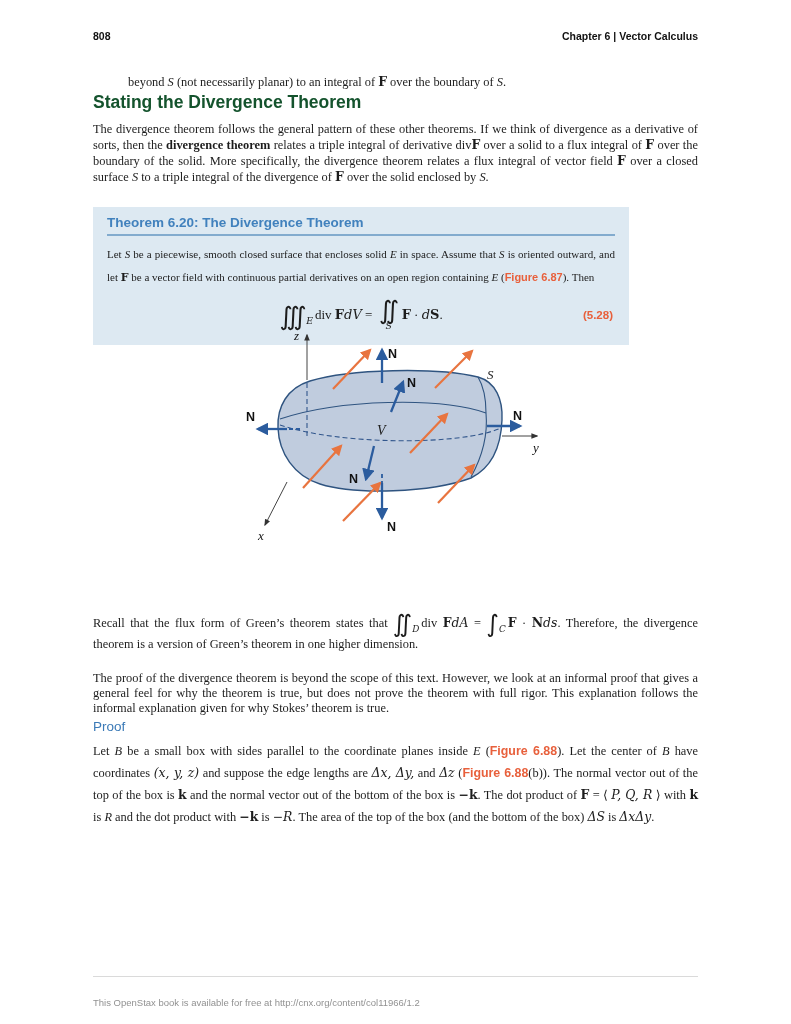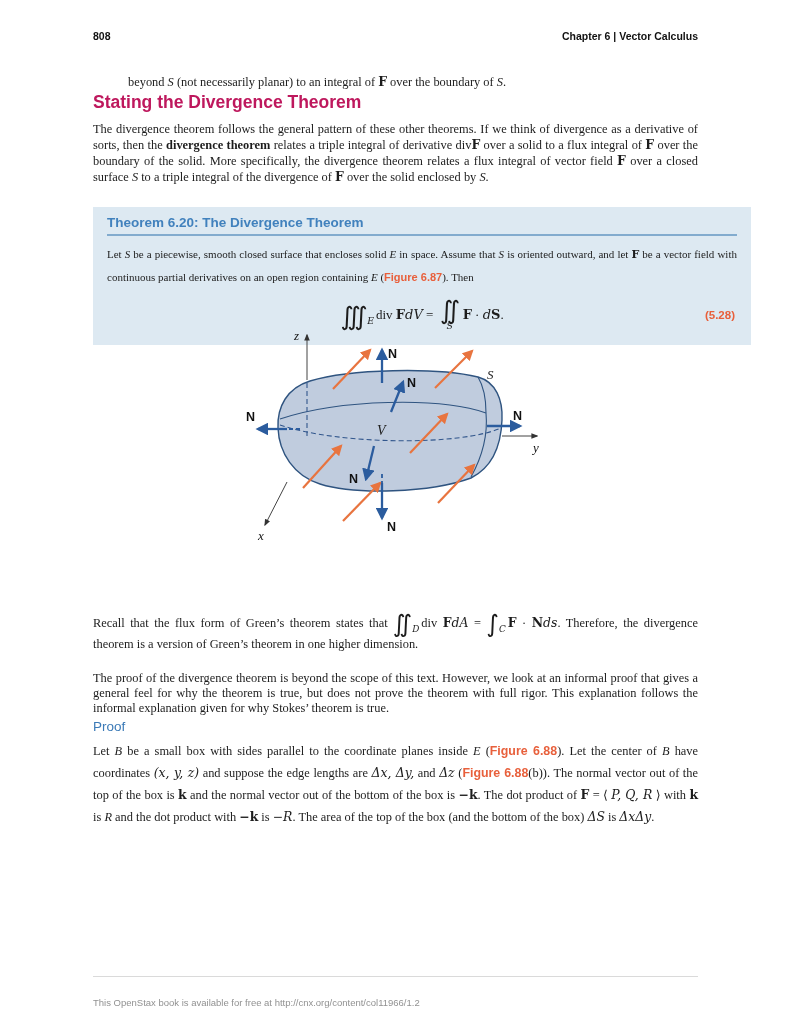--- a/index.html
+++ b/index.html
@@ -2,24 +2,24 @@
 <html><head>
 <meta charset="utf-8">
 <style>
   html,body{margin:0;padding:0;background:#ffffff;}
   .page{position:relative;width:791px;height:1024px;background:#fff;overflow:hidden;
         font-family:"Liberation Serif","DejaVu Serif",serif;color:#1c1c1c;}
   .hdr{position:absolute;top:30px;left:93px;right:93px;display:flex;justify-content:space-between;
        font-family:"Liberation Sans",sans-serif;font-size:10.5px;font-weight:bold;color:#111;}
   .introline{position:absolute;top:74px;left:128px;right:93px;font-size:12.4px;}
   .section-h{position:absolute;top:92px;left:93px;margin:0;
-             font-family:"Liberation Sans",sans-serif;font-size:17.5px;font-weight:bold;color:#be185d;}
+             font-family:"Liberation Sans",sans-serif;font-size:17.5px;font-weight:bold;color:#14532d;}
   .para{font-size:12.4px;line-height:15px;text-align:justify;}
   .p1{position:absolute;top:122px;left:93px;width:605px;}
-  .thm{position:absolute;top:207px;left:93px;width:658px;background:#dde9f2;box-sizing:border-box;
+  .thm{position:absolute;top:207px;left:93px;width:536px;background:#dde9f2;box-sizing:border-box;
        padding:8px 14px 12px 14px;}
   .thm-title{font-family:"Liberation Sans",sans-serif;font-size:13.5px;font-weight:bold;color:#4181bd;
              padding-bottom:4px;border-bottom:2px solid #82abce;margin-bottom:7px;}
   .thm-body{font-size:11px;line-height:23px;text-align:justify;}
   .eq-row{position:relative;margin-top:8px;min-height:36px;display:flex;justify-content:center;align-items:center;
           font-size:13px;}
   .eq-num{position:absolute;right:2px;top:50%;transform:translateY(-50%);color:#e8603c;font-weight:bold;
           font-family:"Liberation Sans",sans-serif;font-size:11.5px;}
   .figure-svg{position:absolute;top:325px;left:230px;}
   .caption{position:absolute;top:546px;left:240px;width:330px;font-size:11px;line-height:13.5px;text-align:left;}

